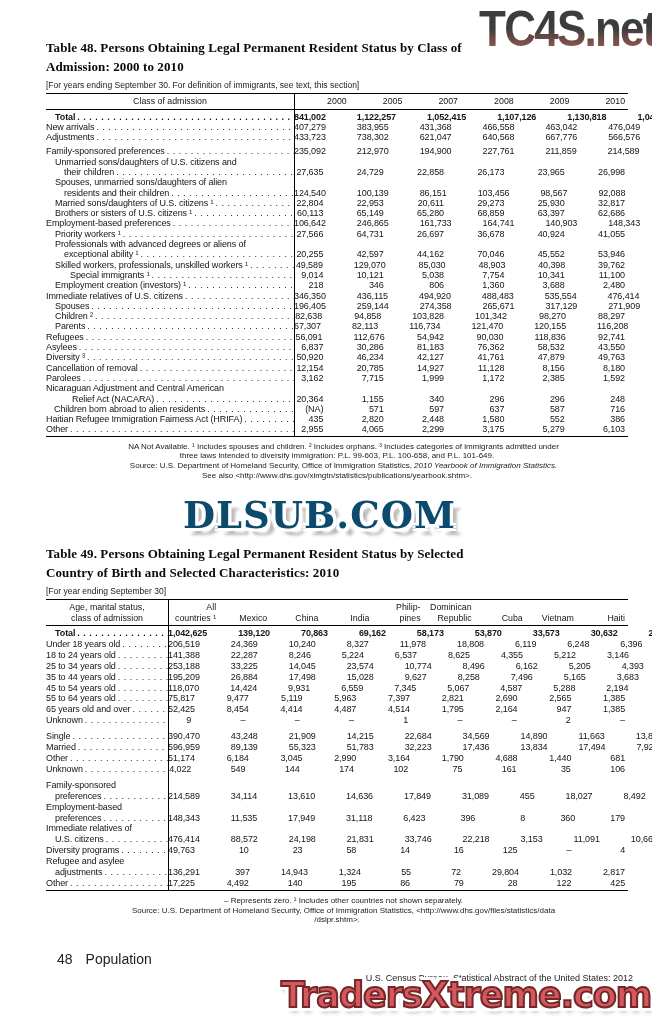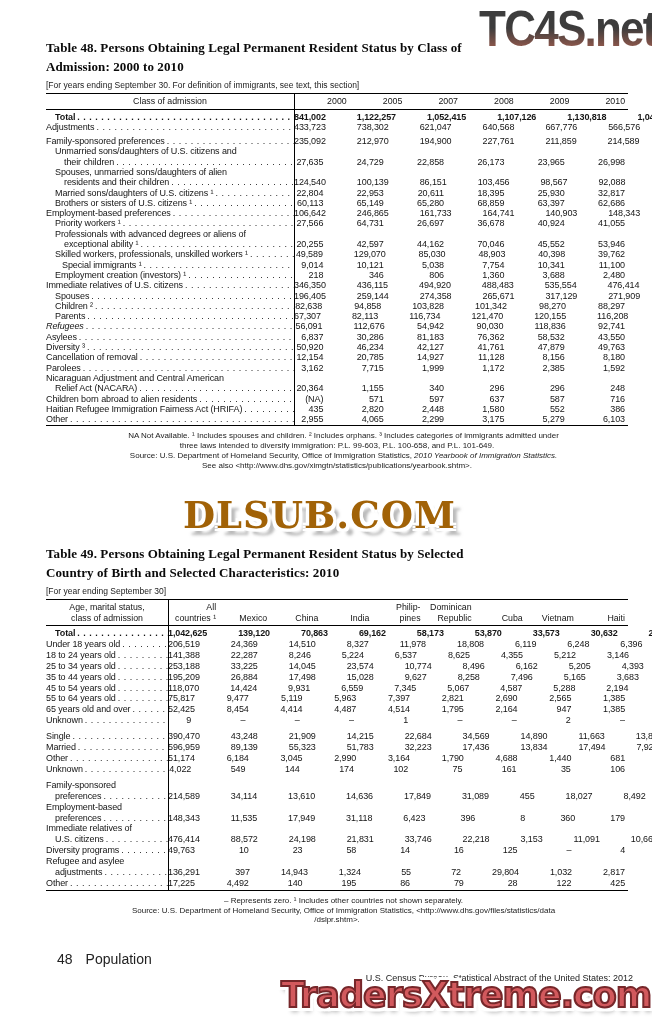--- a/index.html
+++ b/index.html
@@ -39,21 +39,21 @@
   .footer-left{position:absolute;left:57px;top:951px;font-size:14px;color:#222;}
   .footer-left .sec{margin-left:13px;}
   .credit{position:absolute;right:19px;top:973px;font-size:9px;color:#222;}
   
   .wm{position:absolute;white-space:nowrap;}
   .wm-top{top:0px;right:-4px;font-family:"Liberation Sans",sans-serif;font-weight:bold;font-size:50px;
           letter-spacing:-2px;transform:scaleX(.88);transform-origin:100% 0;
           background:linear-gradient(180deg,#3e3e3e 0%,#3c3c3c 48%,#8f584c 82%,#a46a5b 100%);
           -webkit-background-clip:text;background-clip:text;color:transparent;z-index:0;}
   .wm-mid{top:493px;left:183px;font-family:"DejaVu Serif",serif;font-weight:bold;font-size:37px;
-          letter-spacing:1px;color:#a16207;z-index:6;
+          letter-spacing:1px;color:#0c4a6e;z-index:6;
           text-shadow:-3px -3px 0 #fff,3px -3px 0 #fff,-3px 3px 0 #fff,3px 3px 0 #fff,
                       -3px 0 0 #fff,3px 0 0 #fff,0 -3px 0 #fff,0 3px 0 #fff,
                       7px 7px 3px rgba(130,130,130,.55);}
   .wm-bot{top:975px;left:281px;font-family:"DejaVu Sans",sans-serif;font-weight:bold;font-size:35px;
           letter-spacing:-1px;color:#d2595d;-webkit-text-stroke:2px #76272a;z-index:6;
           text-shadow:-4px -4px 0 #fff,4px -4px 0 #fff,-4px 4px 0 #fff,4px 4px 0 #fff,
                       -4px 0 0 #fff,4px 0 0 #fff,0 -4px 0 #fff,0 4px 0 #fff,
                       2px 5px 4px rgba(60,60,60,.4);}
 </style>
 </head>
@@ -89,20 +89,34 @@
               <div class="cell">841,002</div>
               <div class="cell">1,122,257</div>
               <div class="cell">1,052,415</div>
               <div class="cell">1,107,126</div>
               <div class="cell">1,130,818</div>
               <div class="cell">1,042,625</div>
             </div>
           </div>
           <div class="tline">
             <div class="stub">
+              <span class="txt" style="margin-left: 0px;">New arrivals</span>
+              <span class="lead"></span>
+            </div>
+            <div class="cells">
+              <div class="cell">407,279</div>
+              <div class="cell">383,955</div>
+              <div class="cell">431,368</div>
+              <div class="cell">466,558</div>
+              <div class="cell">463,042</div>
+              <div class="cell">476,049</div>
+            </div>
+          </div>
+          <div class="tline">
+            <div class="stub">
               <span class="txt" style="margin-left: 0px;">Adjustments</span>
               <span class="lead"></span>
             </div>
             <div class="cells">
               <div class="cell">433,723</div>
               <div class="cell">738,302</div>
               <div class="cell">621,047</div>
               <div class="cell">640,568</div>
               <div class="cell">667,776</div>
               <div class="cell">566,576</div>
@@ -165,21 +179,21 @@
           </div>
           <div class="tline">
             <div class="stub">
               <span class="txt" style="margin-left: 9px;">Married sons/daughters of U.S. citizens ¹</span>
               <span class="lead"></span>
             </div>
             <div class="cells">
               <div class="cell">22,804</div>
               <div class="cell">22,953</div>
               <div class="cell">20,611</div>
-              <div class="cell">18,395</div>
+              <div class="cell">29,273</div>
               <div class="cell">25,930</div>
               <div class="cell">32,817</div>
             </div>
           </div>
           <div class="tline">
             <div class="stub">
               <span class="txt" style="margin-left: 9px;">Brothers or sisters of U.S. citizens ¹</span>
               <span class="lead"></span>
             </div>
             <div class="cells">
@@ -248,21 +262,21 @@
               <div class="cell">49,589</div>
               <div class="cell">129,070</div>
               <div class="cell">85,030</div>
               <div class="cell">48,903</div>
               <div class="cell">40,398</div>
               <div class="cell">39,762</div>
             </div>
           </div>
           <div class="tline">
             <div class="stub">
-              <span class="txt" style="margin-left: 16px;">Special immigrants ¹</span>
+              <span class="txt" style="margin-left: 24px;">Special immigrants ¹</span>
               <span class="lead"></span>
             </div>
             <div class="cells">
               <div class="cell">9,014</div>
               <div class="cell">10,121</div>
               <div class="cell">5,038</div>
               <div class="cell">7,754</div>
               <div class="cell">10,341</div>
               <div class="cell">11,100</div>
             </div>
@@ -332,21 +346,21 @@
               <div class="cell">67,307</div>
               <div class="cell">82,113</div>
               <div class="cell">116,734</div>
               <div class="cell">121,470</div>
               <div class="cell">120,155</div>
               <div class="cell">116,208</div>
             </div>
           </div>
           <div class="tline">
             <div class="stub">
-              <span class="txt" style="margin-left: 0px; font-style: italic;">Refugees</span>
+              <span class="txt" style="margin-left: 0px;">Refugees</span>
               <span class="lead"></span>
             </div>
             <div class="cells">
               <div class="cell">56,091</div>
               <div class="cell">112,676</div>
               <div class="cell">54,942</div>
               <div class="cell">90,030</div>
               <div class="cell">118,836</div>
               <div class="cell">92,741</div>
             </div>
@@ -408,35 +422,35 @@
             </div>
           </div>
           <div class="tline">
             <div class="stub">
               <span class="txt" style="margin-left: 0px;">Nicaraguan Adjustment and Central American</span>
             </div>
             <div class="cells"></div>
           </div>
           <div class="tline">
             <div class="stub">
-              <span class="txt" style="margin-left: 9px;">Relief Act (NACARA)</span>
+              <span class="txt" style="margin-left: 26px;">Relief Act (NACARA)</span>
               <span class="lead"></span>
             </div>
             <div class="cells">
               <div class="cell">20,364</div>
               <div class="cell">1,155</div>
               <div class="cell">340</div>
               <div class="cell">296</div>
               <div class="cell">296</div>
               <div class="cell">248</div>
             </div>
           </div>
           <div class="tline">
             <div class="stub">
-              <span class="txt" style="margin-left: 0px;">Children born abroad to alien residents</span>
+              <span class="txt" style="margin-left: 8px;">Children born abroad to alien residents</span>
               <span class="lead"></span>
             </div>
             <div class="cells">
               <div class="cell">(NA)</div>
               <div class="cell">571</div>
               <div class="cell">597</div>
               <div class="cell">637</div>
               <div class="cell">587</div>
               <div class="cell">716</div>
             </div>
@@ -521,21 +535,21 @@
             </div>
           </div>
           <div class="tline">
             <div class="stub">
               <span class="txt" style="margin-left: 0px;">Under 18 years old</span>
               <span class="lead"></span>
             </div>
             <div class="cells">
               <div class="cell">206,519</div>
               <div class="cell">24,369</div>
-              <div class="cell">14,510</div>
+              <div class="cell">10,240</div>
               <div class="cell">8,327</div>
               <div class="cell">11,978</div>
               <div class="cell">18,808</div>
               <div class="cell">6,119</div>
               <div class="cell">6,248</div>
               <div class="cell">6,396</div>
             </div>
           </div>
           <div class="tline">
             <div class="stub">

